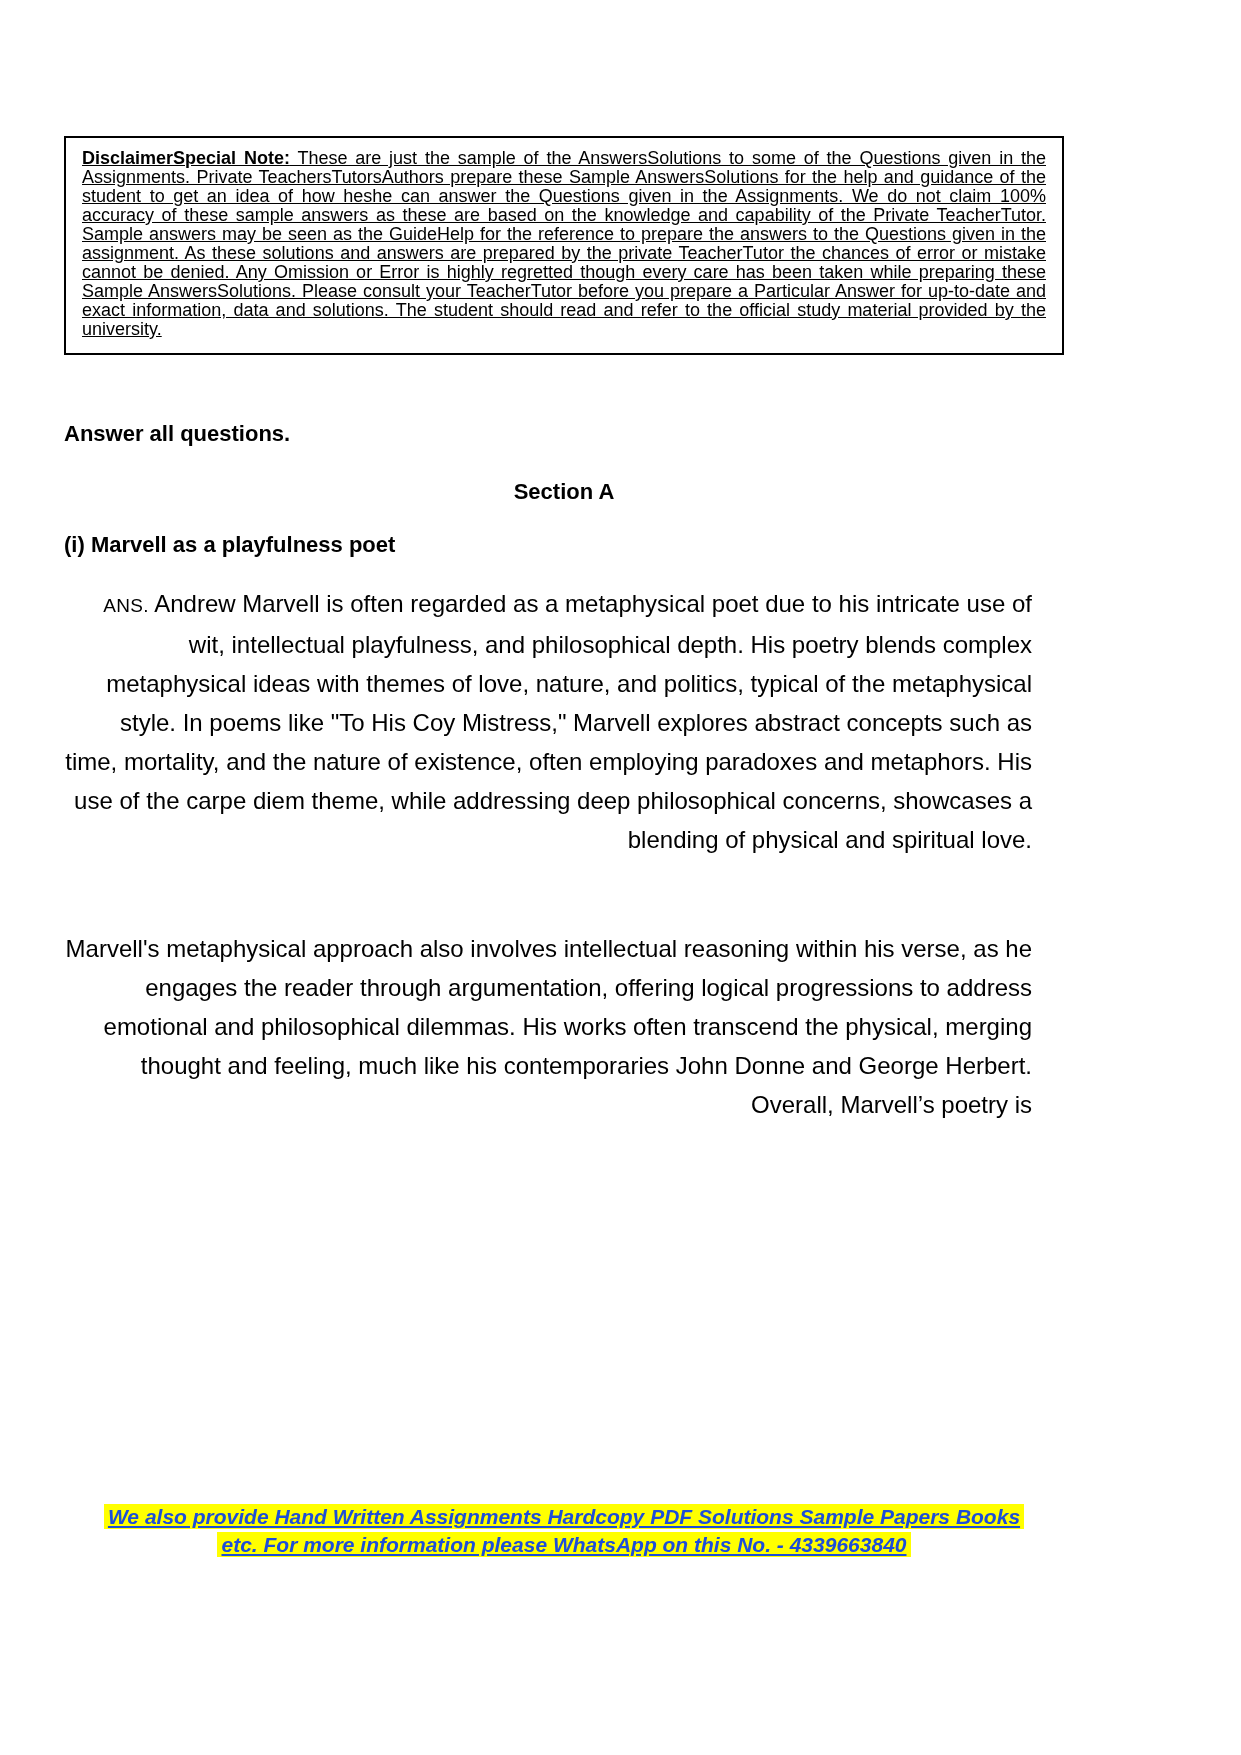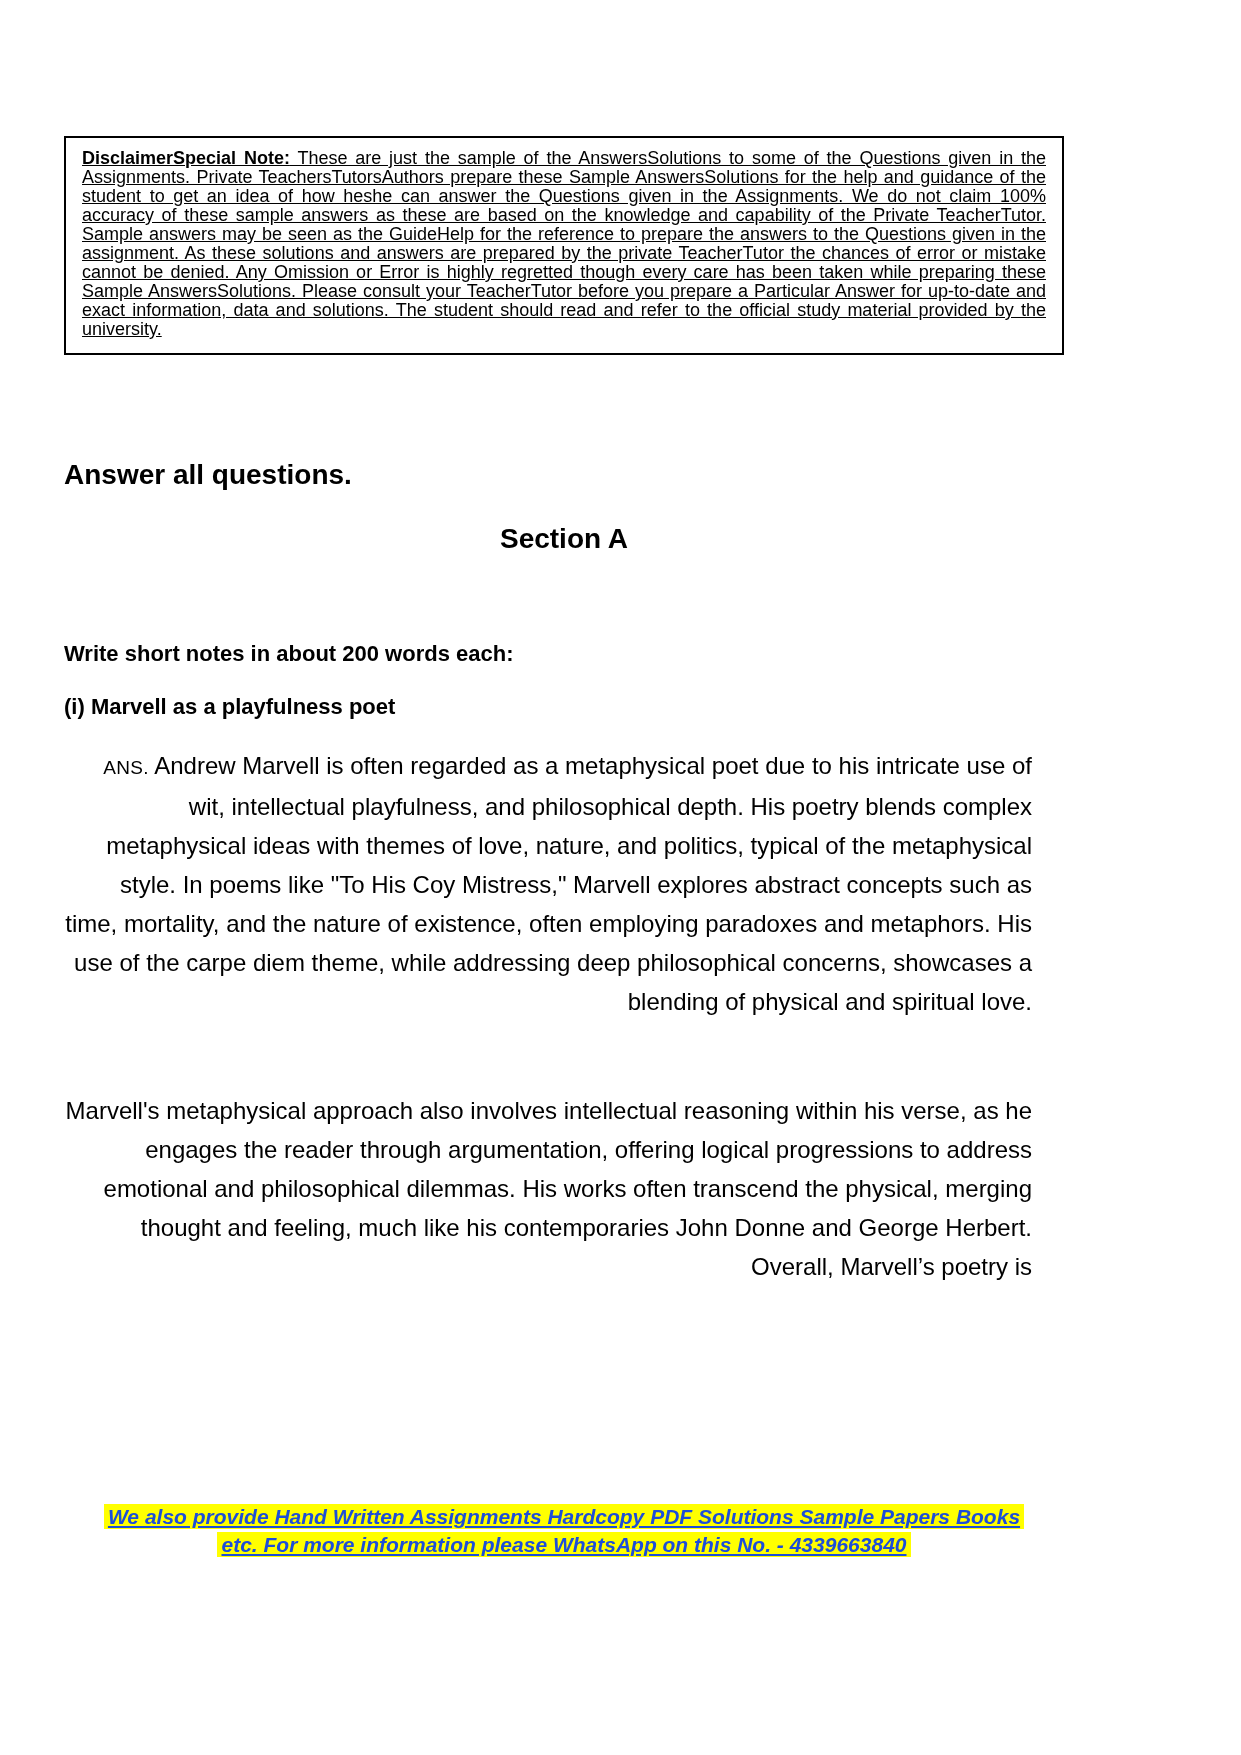--- a/index.html
+++ b/index.html
@@ -29,27 +29,27 @@
   .disclaimer-text {
     font-size: 18px;
     line-height: 19px;
     text-align: justify;
     text-decoration: underline;
   }
   .disclaimer-text .label {
     font-weight: bold;
   }
   .h-answer-all {
-    margin-top: 104px;
-    font-size: 28px;
+    margin-top: 66px;
+    font-size: 22px;
     font-weight: bold;
   }
   .h-section {
     margin-top: 32px;
-    font-size: 28px;
+    font-size: 22px;
     font-weight: bold;
     text-align: center;
   }
   .h-notes {
     margin-top: 86px;
     font-size: 22px;
     font-weight: bold;
   }
   .h-question {
     margin-top: 27px;
@@ -97,21 +97,20 @@
   <div class="content">
 
     <div class="disclaimer-box">
       <p class="disclaimer-text"><span class="label">DisclaimerSpecial Note:</span><span> These are just the sample of the AnswersSolutions to some of the Questions given in the Assignments. Private TeachersTutorsAuthors prepare these Sample AnswersSolutions for the help and guidance of the student to get an idea of how heshe can answer the Questions given in the Assignments. We do not claim 100% accuracy of these sample answers as these are based on the knowledge and capability of the Private TeacherTutor. Sample answers may be seen as the GuideHelp for the reference to prepare the answers to the Questions given in the assignment. As these solutions and answers are prepared by the private TeacherTutor the chances of error or mistake cannot be denied. Any Omission or Error is highly regretted though every care has been taken while preparing these Sample AnswersSolutions. Please consult your TeacherTutor before you prepare a Particular Answer for up-to-date and exact information, data and solutions. The student should read and refer to the official study material provided by the university.</span></p>
     </div>
 
     <h2 class="h-answer-all">Answer all questions.</h2>
 
     <h2 class="h-section">Section A</h2>
 
-    <h2 class="h-notes">Write short notes in about 200 words each:</h2>
 
     <h3 class="h-question">(i) Marvell as a playfulness poet</h3>
 
     <p class="para"><span class="ans-label">ANS.</span><span> Andrew Marvell is often regarded as a metaphysical poet due to his intricate use of wit, intellectual playfulness, and philosophical depth. His poetry blends complex metaphysical ideas with themes of love, nature, and politics, typical of the metaphysical style. In poems like "To His Coy Mistress," Marvell explores abstract concepts such as time, mortality, and the nature of existence, often employing paradoxes and metaphors. His use of the carpe diem theme, while addressing deep philosophical concerns, showcases a blending of physical and spiritual love.</span></p>
 
     <p class="para para2">Marvell's metaphysical approach also involves intellectual reasoning within his verse, as he engages the reader through argumentation, offering logical progressions to address emotional and philosophical dilemmas. His works often transcend the physical, merging thought and feeling, much like his contemporaries John Donne and George Herbert. Overall, Marvell’s poetry is</p>
 
   </div>
 
   <div class="footer">

